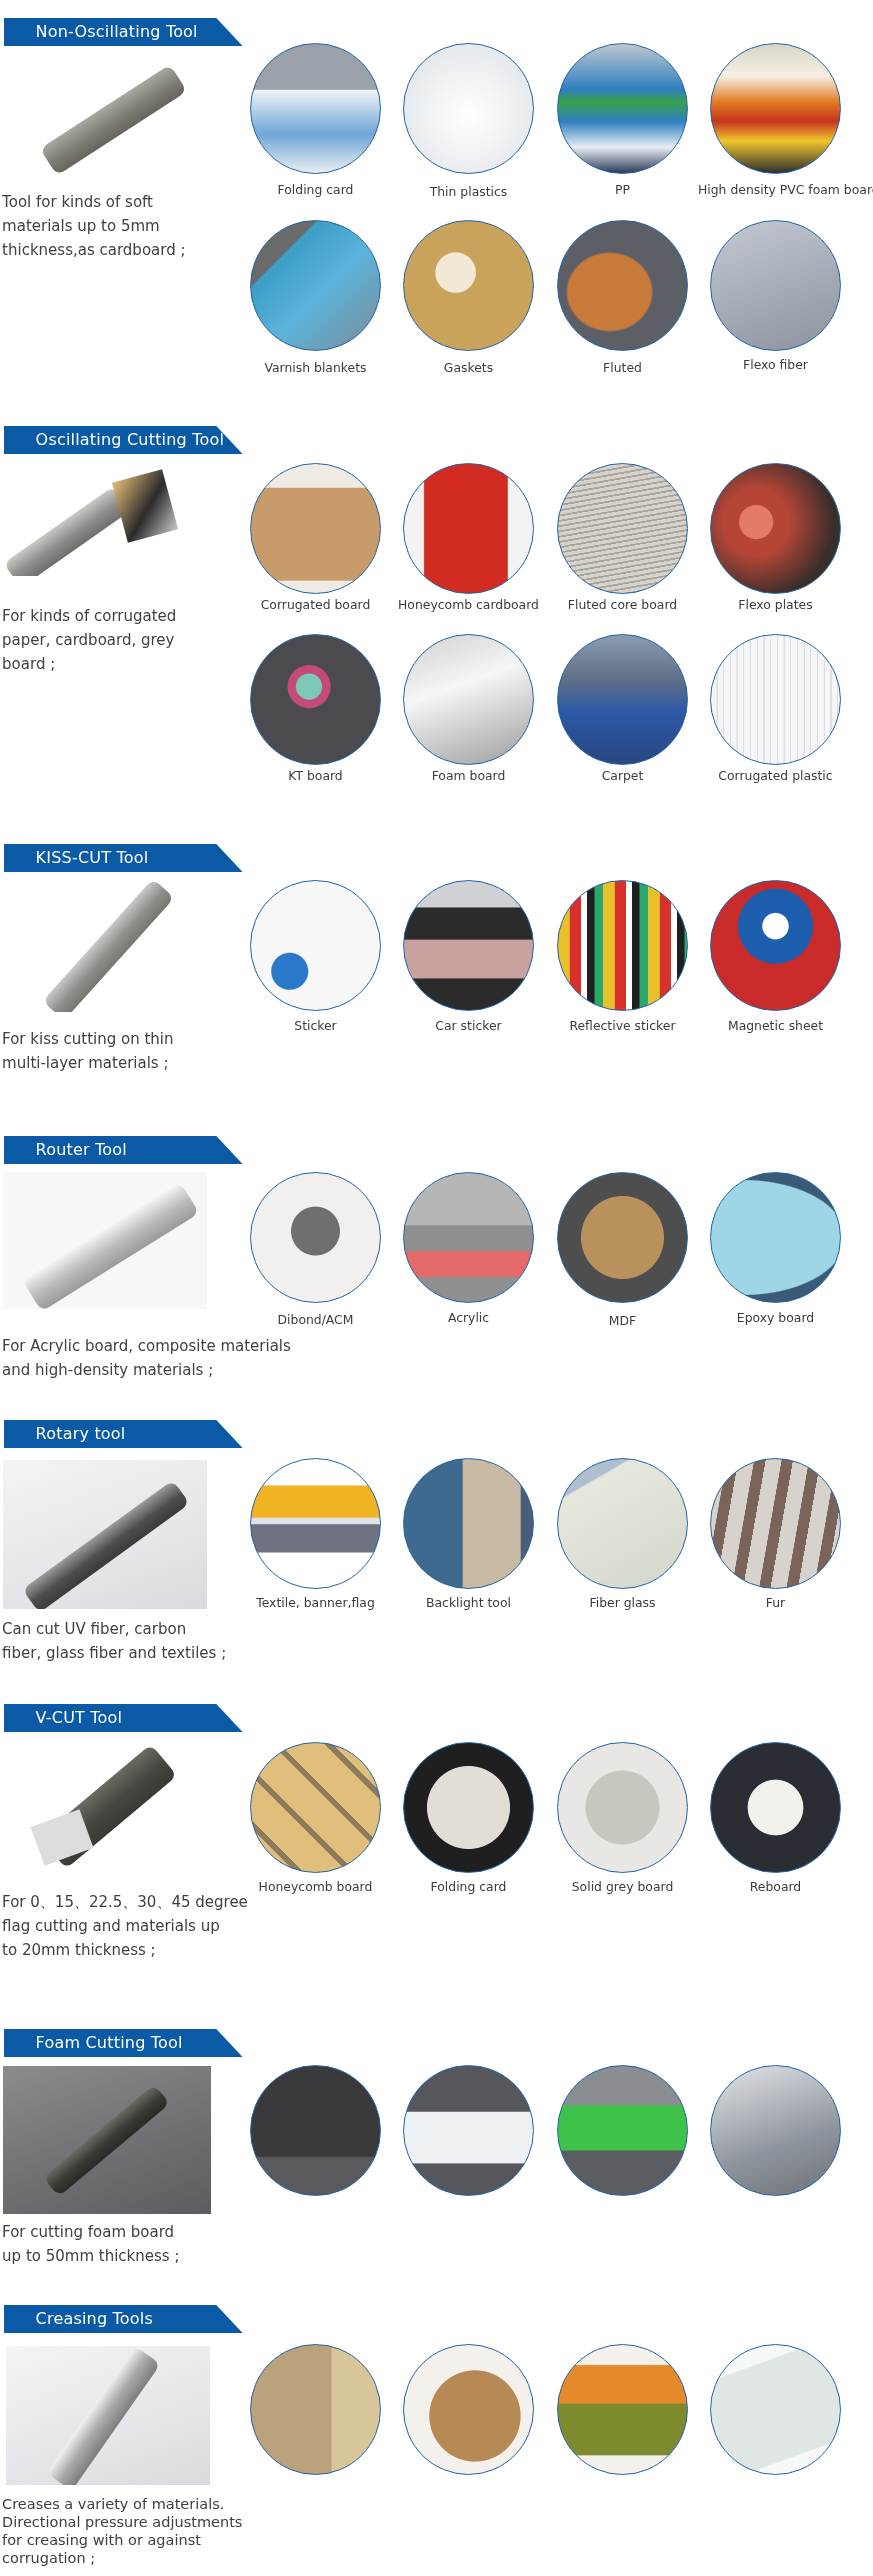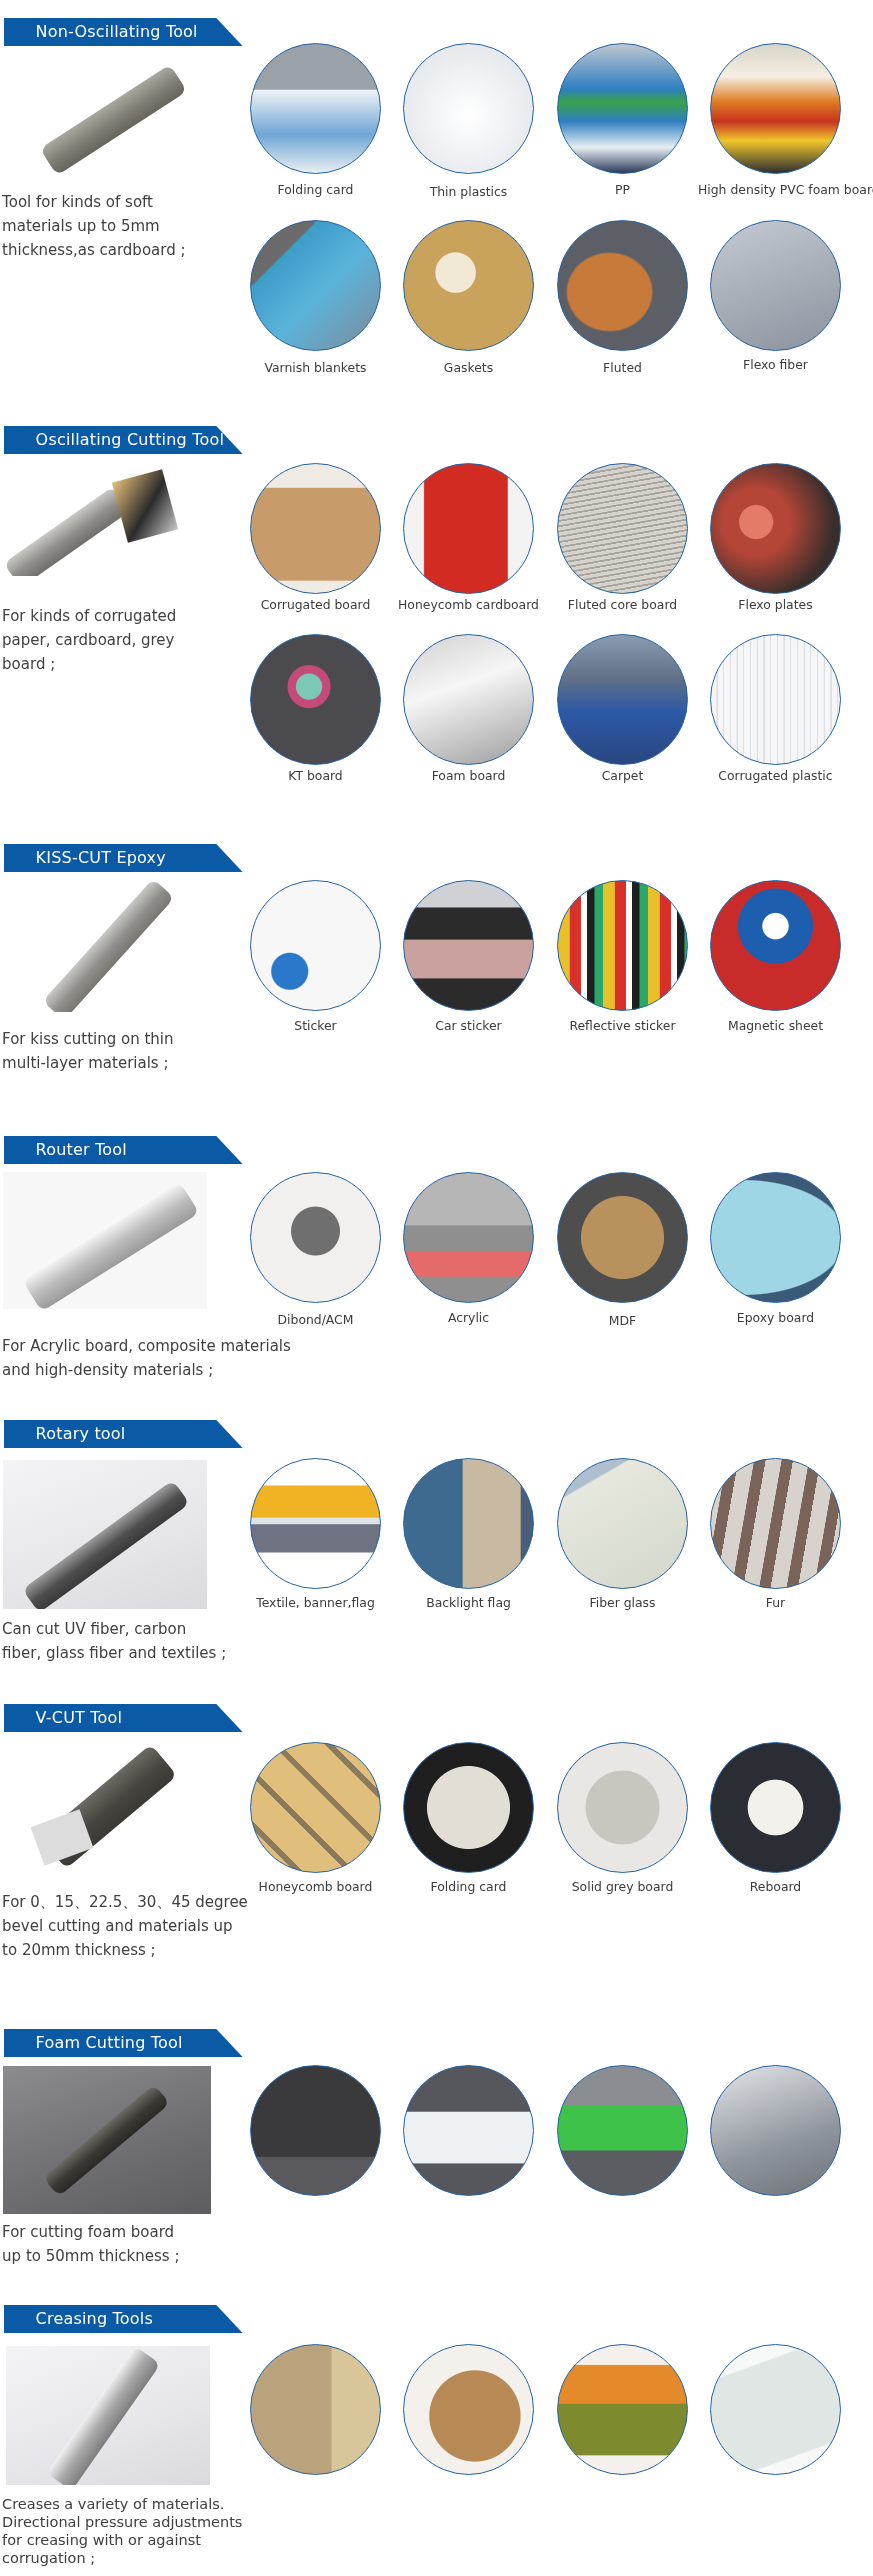--- a/index.html
+++ b/index.html
@@ -82,21 +82,21 @@
   <div class="lbl" style="left:391px;top:775px">Foam board</div>
   <div class="circ" style="left:557px;top:634px;background:linear-gradient(180deg,#8b9bb0 0%,#5e6f86 35%,#2c58a6 60%,#29477f 100%)"></div>
   <div class="lbl" style="left:545px;top:775px">Carpet</div>
   <div class="circ" style="left:710px;top:634px;background:repeating-linear-gradient(90deg,#f6f6f8 0 5.2px,#dcdfe3 5.7px 6.7px)"></div>
   <div class="lbl" style="left:698px;top:775px">Corrugated plastic</div>
 </div>
 
 <div class="section" style="top:0">
   <div class="hdr" style="top:844px">
     <div class="bar"></div>
-    <div class="title">KISS-CUT Epoxy</div>
+    <div class="title">KISS-CUT Tool</div>
   </div>
   <div class="tool" style="left:20.6px;top:878px;width:176px;height:134px">
     <div class="pen" style="left:5.2px;top:57px;width:165px;height:29px;background:linear-gradient(180deg,#c8c8c6,#8f8e8a 55%,#77766f);transform:rotate(-48deg)"></div>
   </div>
   <div class="desc" style="top:1027px">
     <div>For kiss cutting on thin</div>
     <div>multi-layer materials ;</div>
   </div>
   <div class="circ" style="left:250px;top:880px;background:radial-gradient(circle at 30% 70%,#2a78c9 0 14%,#f7f7f7 15%)"></div>
   <div class="lbl" style="left:238px;top:1025px">Sticker</div>
@@ -138,39 +138,39 @@
   <div class="tool framed" style="left:3.1px;top:1460px;width:204px;height:149px">
     <div class="pen" style="left:10.3px;top:72px;width:186px;height:29px;background:linear-gradient(180deg,#9b9b9b,#4e4e4e 55%,#3a3a3a);transform:rotate(-36deg)"></div>
   </div>
   <div class="desc" style="top:1617px">
     <div>Can cut UV fiber, carbon</div>
     <div>fiber, glass fiber and textiles ;</div>
   </div>
   <div class="circ" style="left:250px;top:1458px;background:linear-gradient(180deg,#ffffff 0 20%,repeating-linear-gradient(90deg,#f0b323 0 10.3px,#6f7280 11px 20.6px) 20% 80%,#ffffff 81%);background:linear-gradient(180deg,#ffffff 0 20%,#f0b323 21% 45%,#dfe3e8 46% 50%,#6f7280 51% 72%,#ffffff 73%)"></div>
   <div class="lbl" style="left:238px;top:1602px">Textile, banner,flag</div>
   <div class="circ" style="left:403px;top:1458px;background:linear-gradient(90deg,#3f6a8f 0 45%,#c7b9a2 46% 90%,#4b5e78 91%)"></div>
-  <div class="lbl" style="left:391px;top:1602px">Backlight flag</div>
+  <div class="lbl" style="left:391px;top:1602px">Backlight tool</div>
   <div class="circ" style="left:557px;top:1458px;background:linear-gradient(150deg,#aebfd0 0 20%,#e6e8de 21%,#d3d6cb 100%)"></div>
   <div class="lbl" style="left:545px;top:1602px">Fiber glass</div>
   <div class="circ" style="left:710px;top:1458px;background:repeating-linear-gradient(100deg,#d8d2cc 0 15.5px,#7a6358 16px 27px)"></div>
   <div class="lbl" style="left:698px;top:1602px">Fur</div>
 </div>
 
 <div class="section" style="top:0">
   <div class="hdr" style="top:1704px">
     <div class="bar"></div>
     <div class="title">V-CUT Tool</div>
   </div>
   <div class="tool" style="left:15.5px;top:1740px;width:186px;height:129px">
     <div class="pen" style="left:20.6px;top:46px;width:145px;height:41px;background:linear-gradient(180deg,#6b6a63,#46453f 55%,#3a3934);transform:rotate(-40deg)"></div>
     <div style="position:absolute;left:20.6px;top:77px;width:52px;height:41px;background:#dcdcdc;transform:rotate(-20deg)"></div>
   </div>
   <div class="desc" style="top:1890px">
     <div>For 0、15、22.5、30、45 degree</div>
-    <div>bevel cutting and materials up</div>
+    <div>flag cutting and materials up</div>
     <div>to 20mm thickness ;</div>
   </div>
   <div class="circ" style="left:250px;top:1742px;background:repeating-linear-gradient(45deg,#e0bf7c 0 31px,#8b7a5c 31.5px 37px)"></div>
   <div class="lbl" style="left:238px;top:1886px">Honeycomb board</div>
   <div class="circ" style="left:403px;top:1742px;background:radial-gradient(circle at 50% 50%,#e3ded5 0 45%,#1f1f1f 46%)"></div>
   <div class="lbl" style="left:391px;top:1886px">Folding card</div>
   <div class="circ" style="left:557px;top:1742px;background:radial-gradient(circle at 50% 50%,#c9c5bf 0 40%,#e9e7e3 41%)"></div>
   <div class="lbl" style="left:545px;top:1886px">Solid grey board</div>
   <div class="circ" style="left:710px;top:1742px;background:radial-gradient(circle at 50% 50%,#f3f1ec 0 30%,#2a2d33 31%)"></div>
   <div class="lbl" style="left:698px;top:1886px">Reboard</div>

